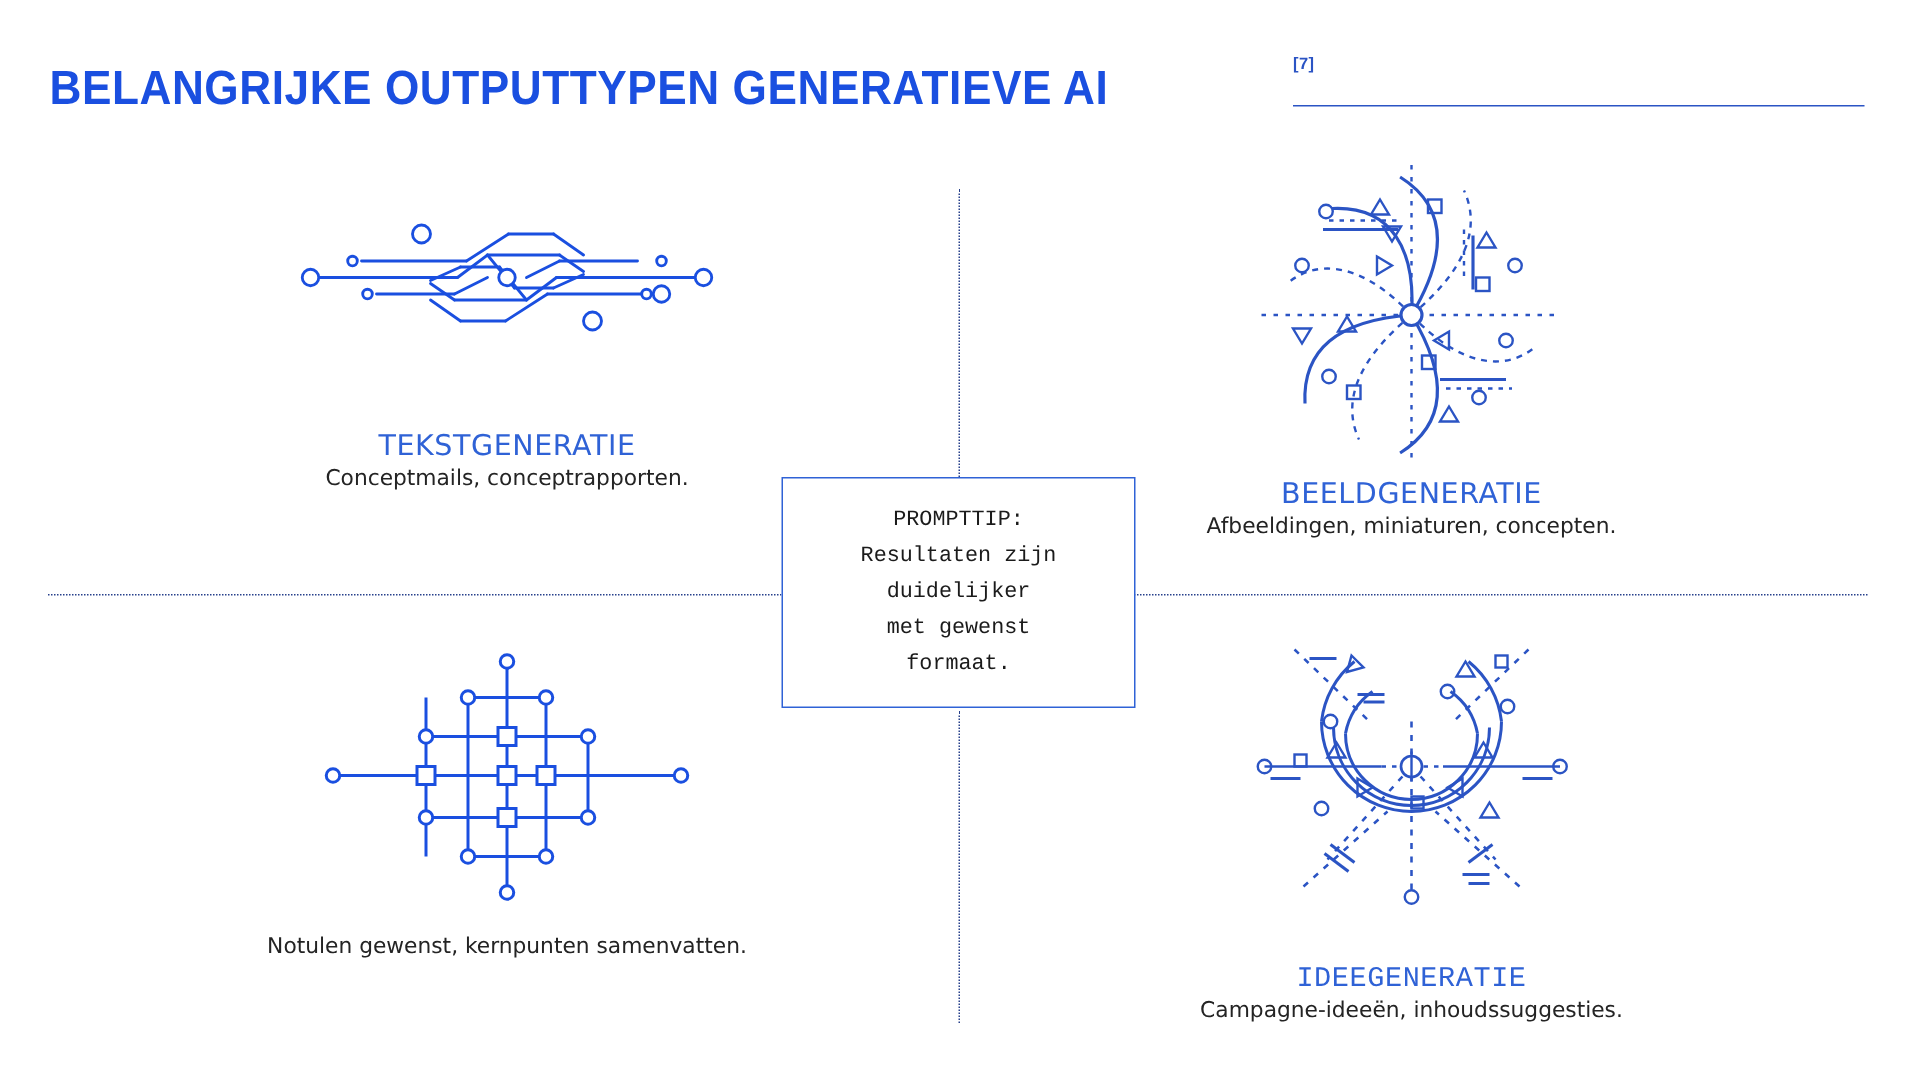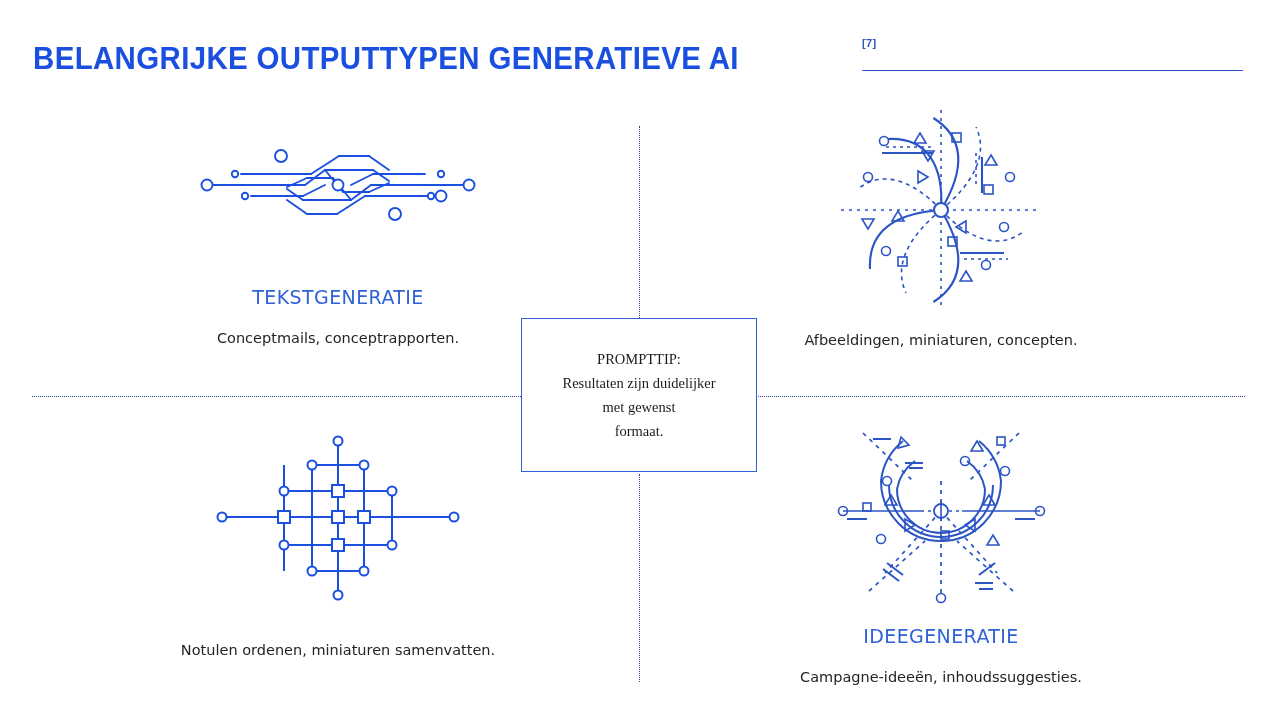--- a/index.html
+++ b/index.html
@@ -99,46 +99,46 @@
     color: #2f62d6;
     letter-spacing: 0.4px;
     margin-top: 8px;
     white-space: nowrap;
   }
   .quad-sub {
     text-align: center;
     font-family: "DejaVu Sans", sans-serif;
     font-size: 14.5px;
     color: #242424;
-    margin-top: 22px;
+    margin-top: 3px;
     white-space: nowrap;
   }
   #quadrant-text .quad-heading { margin-top: 26px; }
   #quadrant-image .quad-heading { margin-top: 8px; }
   #quadrant-structure .quad-heading { margin-top: 10px; }
-  #quadrant-idea .quad-heading { margin-top: 10px; }
+  #quadrant-idea .quad-heading { margin-top: 26px; font-family: Liberation Mono, monospace; }
 
   
   #tip-box {
     position: absolute;
     left: 521px;
     top: 318px;
     width: 236px;
     height: 154px;
     background: #ffffff;
     border: 1.6px solid #2f62d6;
     box-sizing: border-box;
     display: flex;
     align-items: center;
     justify-content: center;
     z-index: 5;
   }
   #tip-text {
     text-align: center;
-    font-family: Liberation Serif, serif;
+    font-family: Liberation Mono, monospace;
     font-size: 14.5px;
     line-height: 24px;
     color: #1b1b1b;
     white-space: pre-line;
     padding: 0 6px;
   }
 
   svg { display: block; overflow: visible; }
 </style>
 </head>
@@ -247,20 +247,21 @@
         <path d="M62 106 l6 10 h-12 z"></path>
         <path d="M130 166 l6 10 h-12 z"></path>
         <path d="M92 56 l-6 -10 h12 z"></path>
         <path d="M32 124 l-6 -10 h12 z"></path>
         <path d="M82 66 l10 6 l-10 6 z"></path>
         <path d="M130 128 l-10 -6 l10 -6 z"></path>
       </g>
       <circle cx="105" cy="105" r="7" stroke="#2b54c4" stroke-width="2.1" fill="#ffffff"></circle>
     </svg>
   </div>
+  <div class="quad-heading">BEELDGENERATIE</div>
   <div class="quad-sub">Afbeeldingen, miniaturen, concepten.</div>
 </div>
 
 <div class="quadrant" id="quadrant-structure">
   <div class="icon-wrap">
     <svg width="260" height="185" viewBox="0 0 260 185">
       <g stroke="#1a4fe0" fill="none" stroke-width="2">
 
         <line x1="14" y1="92" x2="246" y2="92"></line>
 
@@ -292,21 +293,21 @@
         <circle cx="184" cy="120" r="4.5"></circle>
 
         <rect x="124" y="60" width="12" height="12"></rect>
         <rect x="124" y="86" width="12" height="12"></rect>
         <rect x="124" y="114" width="12" height="12"></rect>
         <rect x="70" y="86" width="12" height="12"></rect>
         <rect x="150" y="86" width="12" height="12"></rect>
       </g>
     </svg>
   </div>
-  <div class="quad-sub">Notulen ordenen, miniaturen samenvatten.</div>
+  <div class="quad-sub">Notulen gewenst, kernpunten samenvatten.</div>
 </div>
 
 <div class="quadrant" id="quadrant-idea">
   <div class="icon-wrap">
     <svg width="225" height="185" viewBox="0 0 225 185">
       <g stroke="#2b54c4" fill="none" stroke-width="1.7">
 
         <line x1="14" y1="88" x2="92" y2="88"></line>
         <line x1="133" y1="88" x2="211" y2="88"></line>
         <line x1="92" y1="88" x2="133" y2="88" stroke-dasharray="3 4"></line>

